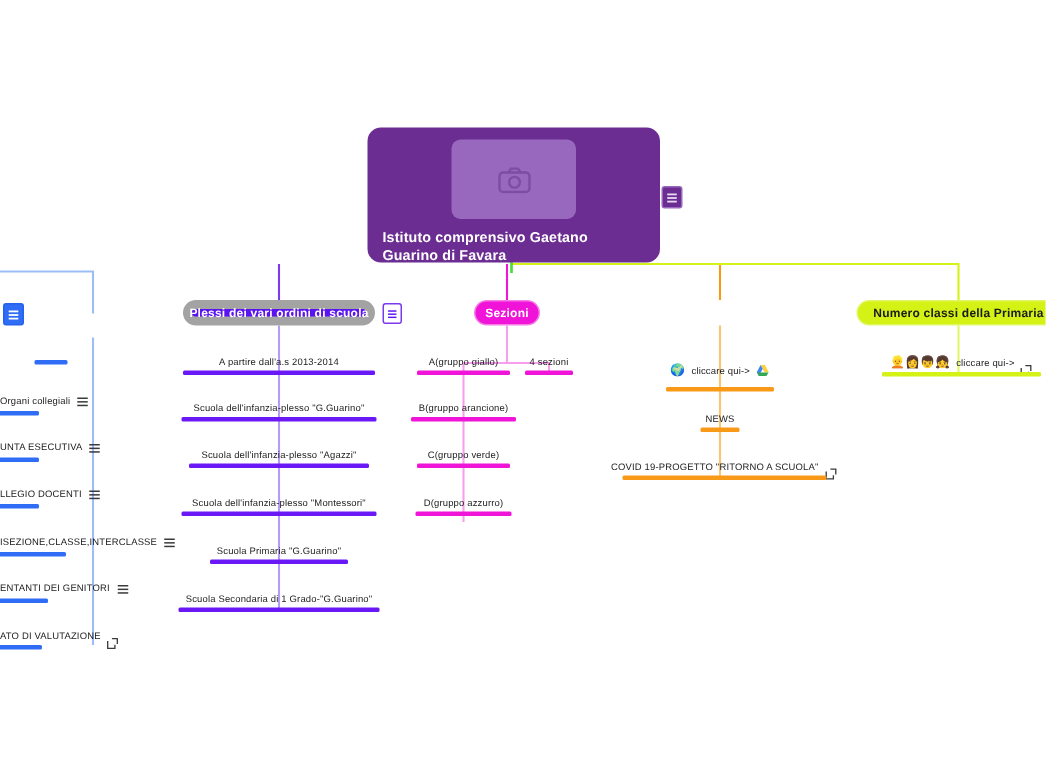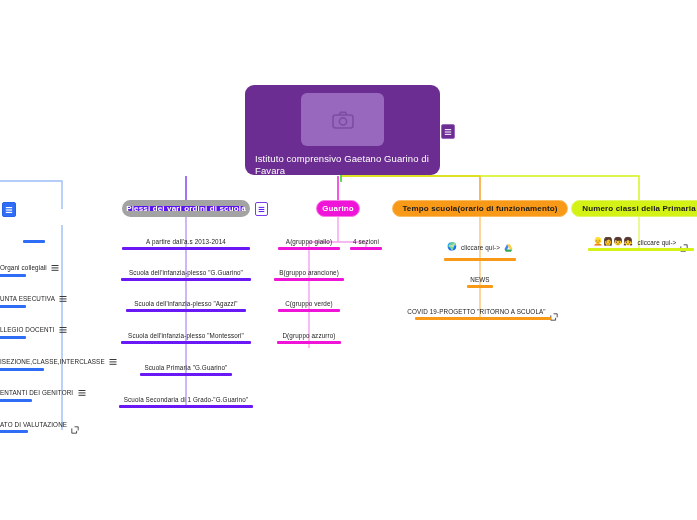--- a/index.html
+++ b/index.html
@@ -47,21 +47,21 @@
     margin: 0 auto 7px auto;
     background: #9768bd;
     border-radius: 6px;
     display: flex;
     align-items: center;
     justify-content: center;
   }
   .root-title {
     color: #ffffff;
     font-size: 9.5px;
-    font-weight: normal;
+    font-weight: bold;
     line-height: 12px;
     letter-spacing: 0.1px;
   }
   .root-menu {
     position: absolute;
     left: 441px;
     top: 124px;
     width: 12px;
     height: 13px;
     border: 1px solid #9768bd;
@@ -350,21 +350,21 @@
   </div>
   <div class="leaf" style="left:118px; top:364px; width:136px;">
     <span class="leaf-text">Scuola Primaria "G.Guarino"</span>
     <div class="leaf-bar" style="width:92px; background:#6a18f5;"></div>
   </div>
   <div class="leaf" style="left:116px; top:396px; width:140px;">
     <span class="leaf-text">Scuola Secondaria di 1 Grado-"G.Guarino"</span>
     <div class="leaf-bar" style="width:134px; background:#6a18f5;"></div>
   </div>
 
-  <div class="pill pill-sezioni">Guarino</div>
+  <div class="pill pill-sezioni">Sezioni</div>
 
   <div class="leaf" style="left:278px; top:238px; width:62px;">
     <span class="leaf-text">A(gruppo giallo)</span>
     <div class="leaf-bar" style="width:62px; background:#f013d8;"></div>
   </div>
   <div class="leaf" style="left:350px; top:238px; width:32px;">
     <span class="leaf-text">4 sezioni</span>
     <div class="leaf-bar" style="width:32px; background:#f013d8;"></div>
   </div>
   <div class="leaf" style="left:274px; top:269px; width:70px;">
@@ -373,21 +373,20 @@
   </div>
   <div class="leaf" style="left:278px; top:300px; width:62px;">
     <span class="leaf-text">C(gruppo verde)</span>
     <div class="leaf-bar" style="width:62px; background:#f013d8;"></div>
   </div>
   <div class="leaf" style="left:277px; top:332px; width:64px;">
     <span class="leaf-text">D(gruppo azzurro)</span>
     <div class="leaf-bar" style="width:64px; background:#f013d8;"></div>
   </div>
 
-  <div class="pill pill-tempo">Tempo scuola(orario di funzionamento)</div>
 
   <div class="leaf" style="left:444px; top:238px; width:72px;">
     <div class="leaf-row">
       <span class="emo">🌍</span>
       <span class="leaf-text">cliccare qui-&gt;</span>
       <span>
         <svg width="9" height="8" viewBox="0 0 12 11">
           <path d="M4 0.5 L8 0.5 L11.5 7 L7.6 7 Z" fill="#ffcf3d"></path>
           <path d="M4 0.5 L0.5 7 L2.5 10.5 L6 4 Z" fill="#4285f4"></path>
           <path d="M0.7 7.4 L11.3 7.4 L9.4 10.5 L2.6 10.5 Z" fill="#34a853"></path>

